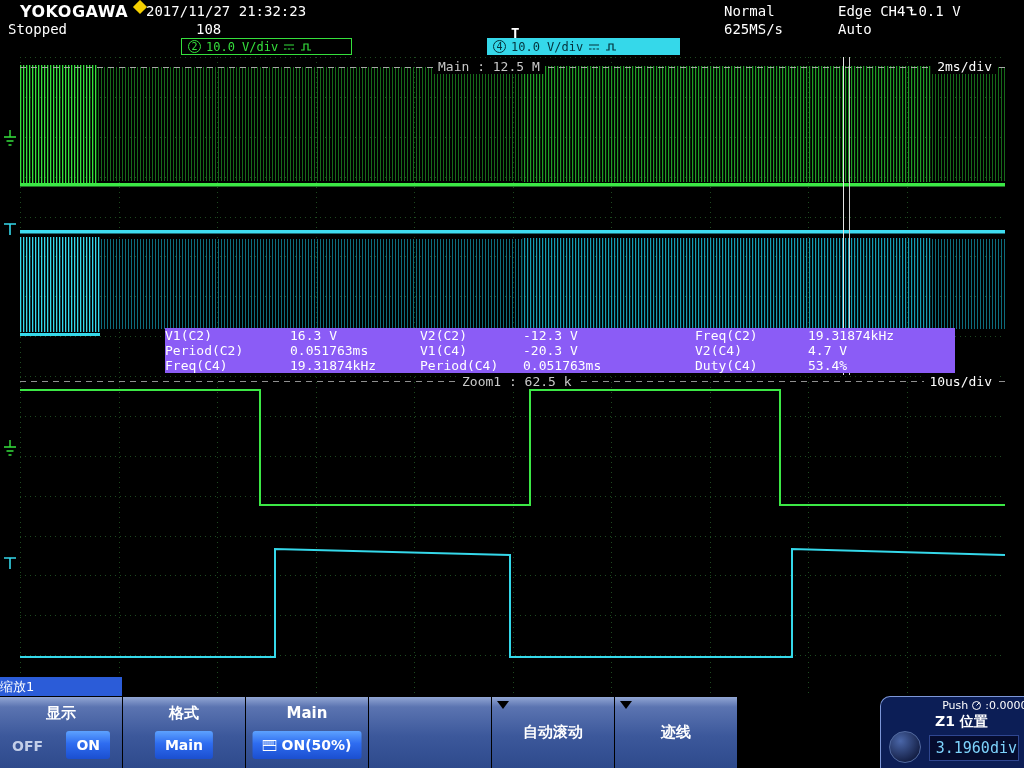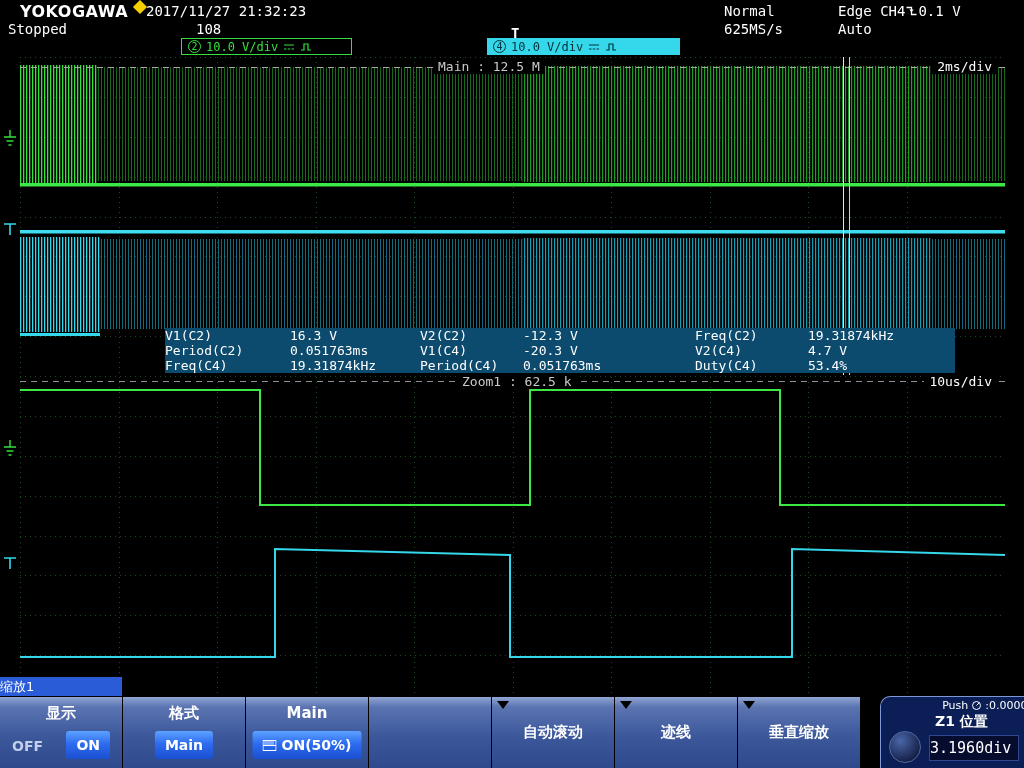--- a/index.html
+++ b/index.html
@@ -22,21 +22,21 @@
          font-size:10px;line-height:11px;text-align:center}
   .badge svg{display:block}
 
   
   .scope{position:absolute;left:20px;top:57px;width:985px;height:638px;background:#000}
   .scope svg{display:block}
   .ovl{position:absolute;background:#000;padding:0 5px;font-size:13px;line-height:15px;white-space:nowrap}
   .recbar{color:#c9c9c9}
   .tbdiv{color:#fff}
   .meas{width:790px;font-size:13px;line-height:15px}
-  .mrow{display:grid;grid-template-columns:125px 130px 103px 172px 113px 1fr;background:#0c4a6e}
+  .mrow{display:grid;grid-template-columns:125px 130px 103px 172px 113px 1fr;background:#8b5cf6}
   .mrow span{white-space:nowrap}
 
   
   .gmark{position:absolute;left:2px}
 
   
   .menubar{position:absolute;left:0;top:696px;width:1024px;height:72px;background:#000;
            font-family:"DejaVu Sans","Liberation Sans",sans-serif}
   .tab{position:absolute;left:0;top:-19px;width:122px;height:19px;background:#2b5cd8;color:#fff;
        font-size:13px;line-height:19px;text-align:left}
@@ -52,22 +52,22 @@
                 border-left:6px solid transparent;border-right:6px solid transparent;border-top:8px solid #000}
 
   
   .knobpanel{position:absolute;left:880px;top:0;width:168px;height:72px;background:#0c1e56;
              border-top:1px solid #7d97d8;border-left:1px solid #7d97d8;border-top-left-radius:10px}
   .pushrow{position:absolute;top:2px;right:4px;display:flex;align-items:center;gap:3px;font-size:11px;color:#fff}
   .ktitle{position:absolute;left:54px;top:16px;font-size:14px;font-weight:bold;color:#fff}
   .bigknob{position:absolute;left:8px;top:34px;width:32px;height:32px;border-radius:50%;
            background:radial-gradient(circle at 35% 30%,#4a66a8,#141f45 75%);border:1px solid #51699f}
   .kvalbox{position:absolute;left:48px;top:38px;width:90px;height:26px;background:#050c2e;
-           border:1px solid #2f4690;color:#ffffff;font-size:15px;line-height:24px;text-align:right;
-           padding-right:7px;font-family:"DejaVu Sans Mono",monospace}
+           border:1px solid #2f4690;color:#7dd3fc;font-size:15px;line-height:24px;text-align:right;
+           padding-right:1px;font-family:"DejaVu Sans Mono",monospace}
 </style>
 </head>
 <body>
 
 <div class="screen">
 
   <div class="abs" style="left:20px;top:2px;display:flex;">
     <span class="logo">YOKOGAWA</span>
     <span class="diamond"></span>
   </div>
@@ -273,24 +273,20 @@
     <div class="mbtn" style="left:492px">
       <span class="dropdown-tri"></span>
       <div class="lbl-mid">自动滚动</div>
     </div>
 
     <div class="mbtn" style="left:615px">
       <span class="dropdown-tri"></span>
       <div class="lbl-mid">迹线</div>
     </div>
 
-    <div class="mbtn" style="left:738px">
-      <span class="dropdown-tri"></span>
-      <div class="lbl-mid">垂直缩放</div>
-    </div>
 
     <div class="knobpanel">
       <div class="pushrow">
         <span>Push</span>
         <svg width="11" height="11" viewBox="0 0 11 11">
           <circle cx="5.5" cy="5.5" r="4" fill="#0c1e56" stroke="#fff"></circle>
           <line x1="5.5" y1="5.5" x2="8.3" y2="2.7" stroke="#fff"></line>
         </svg>
         <span>:0.0000div</span>
       </div>

